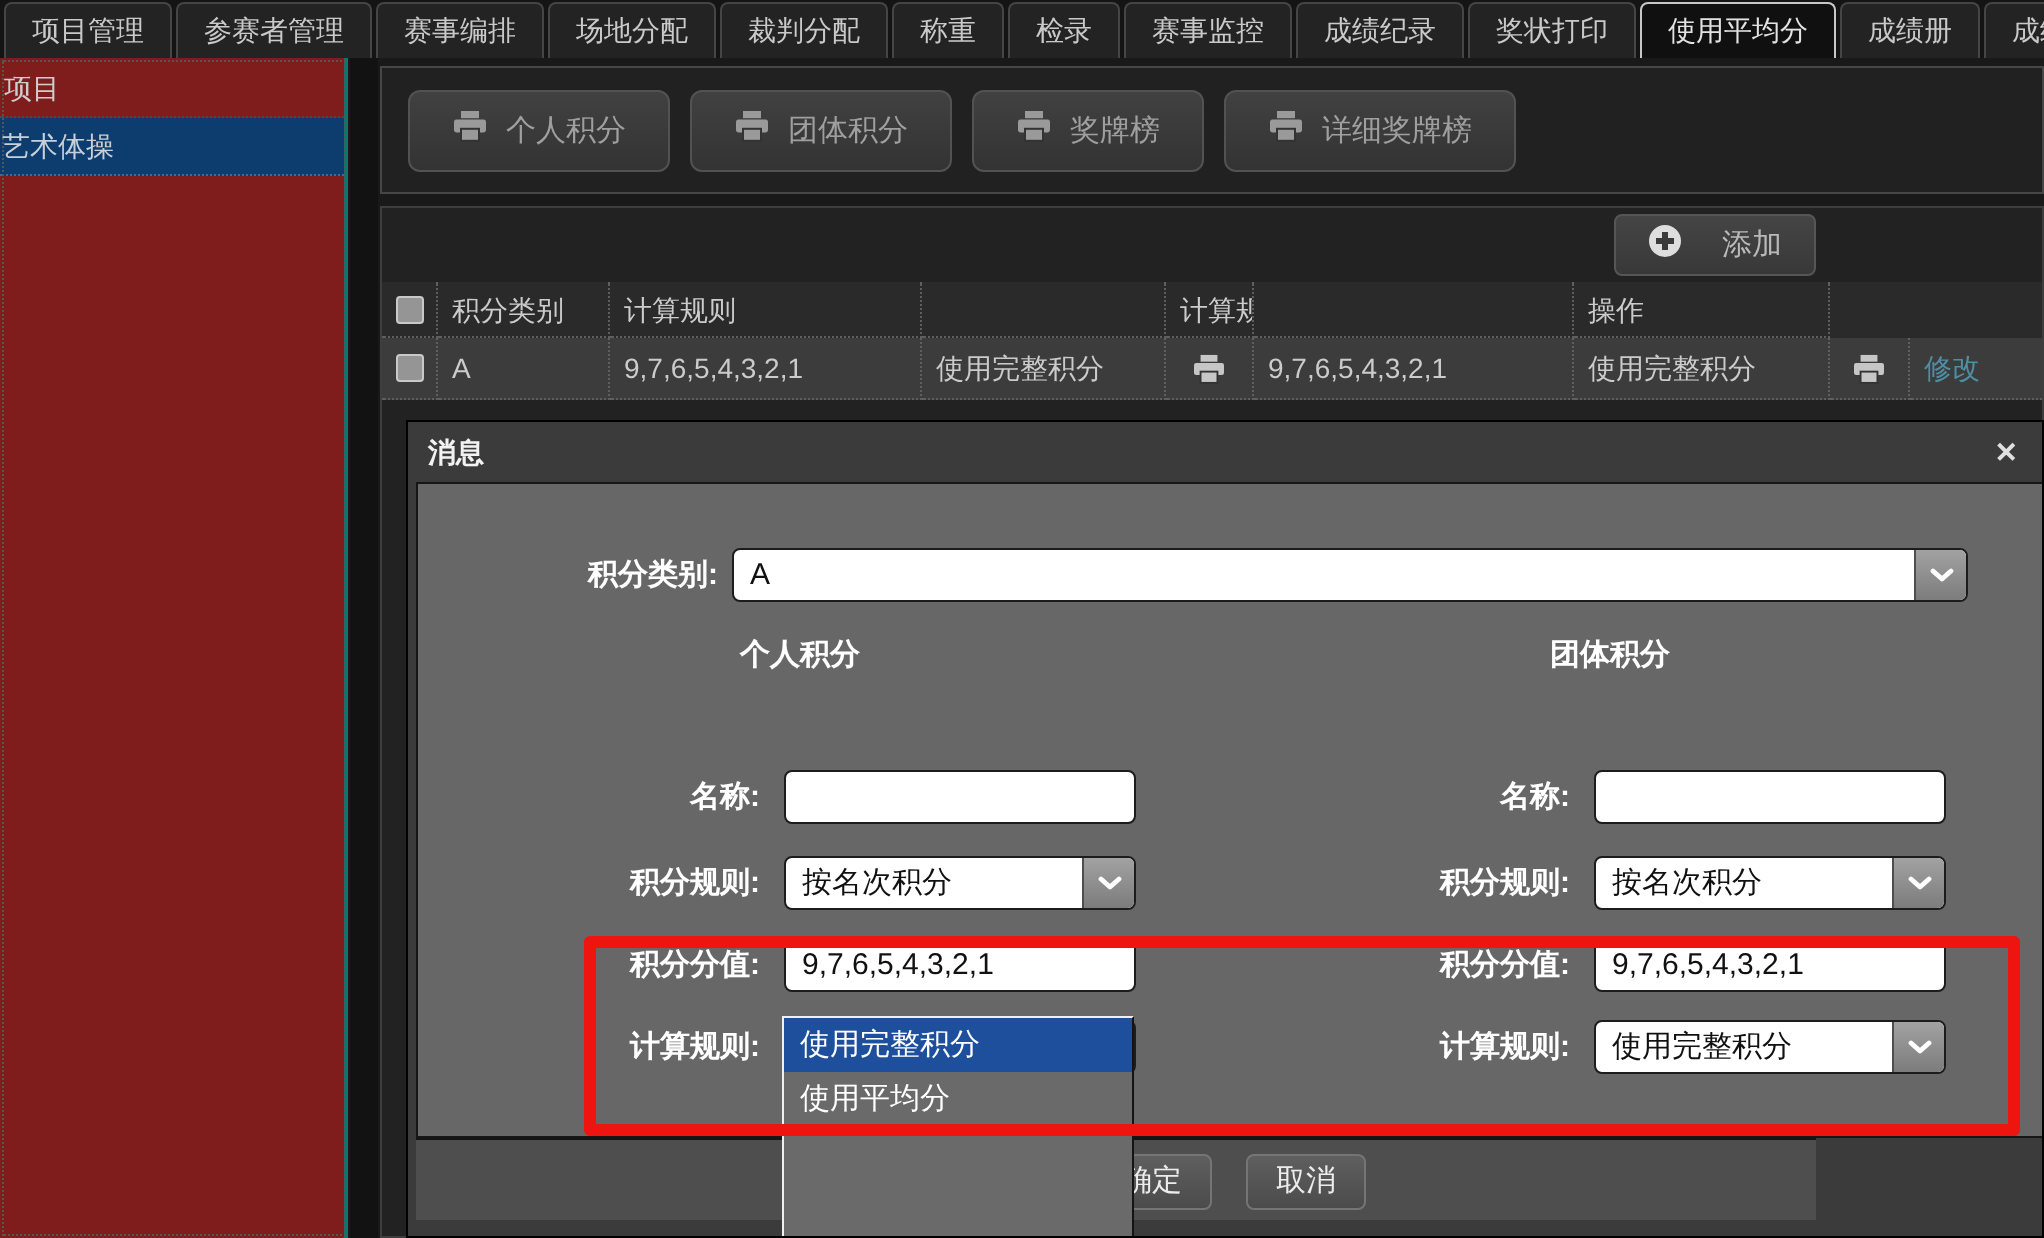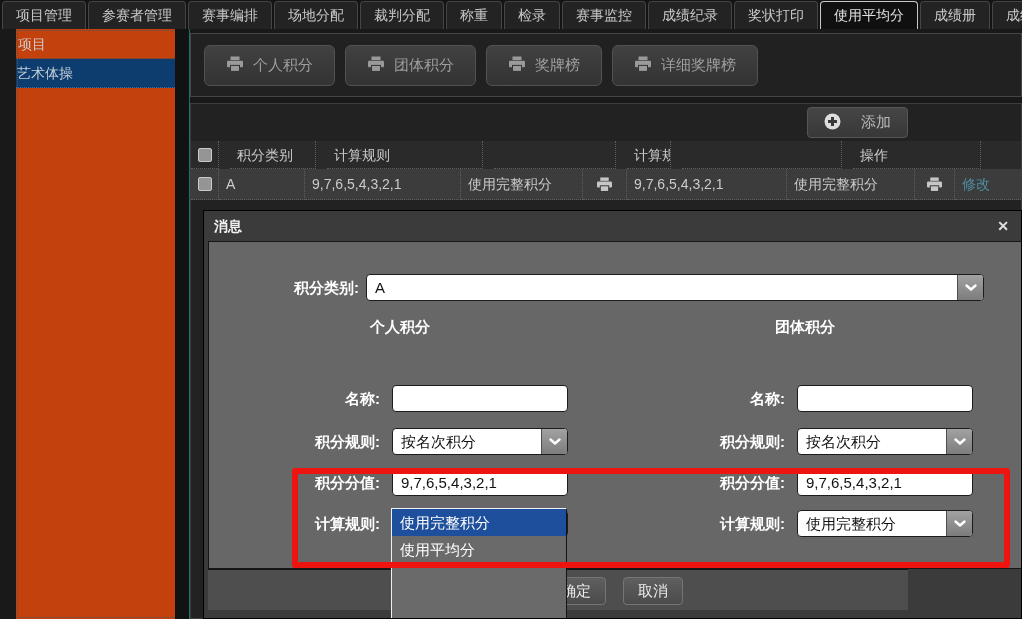--- a/index.html
+++ b/index.html
@@ -11,21 +11,21 @@
   }
   
   .tabbar { position:absolute; left:0; top:0; width:1022px; height:29px;
     background:#141414; display:flex; align-items:flex-end; }
   .tab { height:28px; line-height:26px; padding:0 13px; margin-left:2px;
     background:#232323; border:1px solid #454545; border-bottom:none;
     border-radius:4px 4px 0 0; color:#c9c9c9; font-size:14px; white-space:nowrap; cursor:default; }
   .tab.active { background:#101010; border-color:#c8c8c8; color:#e2e2e2; }
   
   .sidebar { position:absolute; left:0; top:29px; width:174px; height:590px;
-    background:#c2410c; border-right:7px solid #0f766e; outline:1px dotted #555; outline-offset:-2px;margin-left:16px; }
+    background:#7f1d1d; border-right:2px solid #0f766e; outline:1px dotted #555; outline-offset:-2px; }
   .side-header { height:30px; line-height:30px; padding-left:2px; color:#cdcdcd;
     font-size:14px; border-bottom:1px dotted #4a4a4a; }
   .side-item { height:29px; line-height:29px; padding-left:1px; color:#c7cfd8;
     font-size:14px; background:#0d3c6e; border-bottom:1px dotted #3a6aa0; cursor:pointer; }
   .splitter { position:absolute; left:175px; top:29px; width:14px; height:590px; background:#121212; }
   
   .toolbar { position:absolute; left:190px; top:33px; width:832px; height:64px;
     background:#212121; border:1px solid #464646; display:flex; align-items:center; padding-left:13px; }
   .tbtn { display:flex; align-items:center; gap:9px; height:41px; padding:0 21px; margin-right:10px;
     background:linear-gradient(#414141,#333); border:1px solid #525252; border-radius:6px;
@@ -34,21 +34,21 @@
   
   .tablepanel { position:absolute; left:190px; top:103px; width:832px; height:516px;
     background:#222; border:1px solid #3e3e3e; }
   .controls { position:relative; height:37px; }
   .cbtn { position:absolute; top:3px; height:31px; display:flex; align-items:center; gap:20px;
     padding:0 16px; background:linear-gradient(#454545,#383838); border:1px solid #565656;
     border-radius:4px; color:#b9b9b9; font-size:15px; cursor:pointer; }
   .cbtn.add { right:113px; }
   .cbtn.del { right:5px; }
   .grid { display:grid; grid-template-columns:28px 86px 156px 122px 44px 160px 128px 40px 68px; }
-  .grid.head { background:#2a2a2a;gap:11px; }
+  .grid.head { background:#2a2a2a; }
   .grid.row  { background:#3c3c3c; }
   .cell { height:28px; line-height:28px; padding-left:7px; font-size:14px; color:#cbcbcb;
     border-right:1px dotted #5f5f5f; border-bottom:1px dotted #5f5f5f; overflow:hidden; white-space:nowrap; }
   .grid.row .cell { height:31px; line-height:31px; }
   .cell.center { display:flex; align-items:center; justify-content:center; padding-left:0; }
   .checkbox { width:14px; height:14px; background:#959595; border:1px solid #c9c9c9; border-radius:2px; cursor:pointer; }
   .printer-cell svg { color:#c6c6c6; cursor:pointer; }
   .modify { color:#4f8ea3; cursor:pointer; }
   
   .modal { position:absolute; left:203px; top:210px; width:819px; height:409px;

